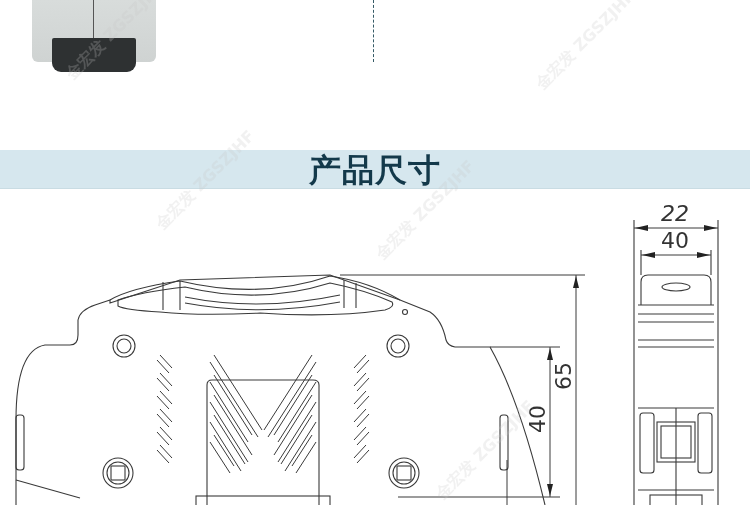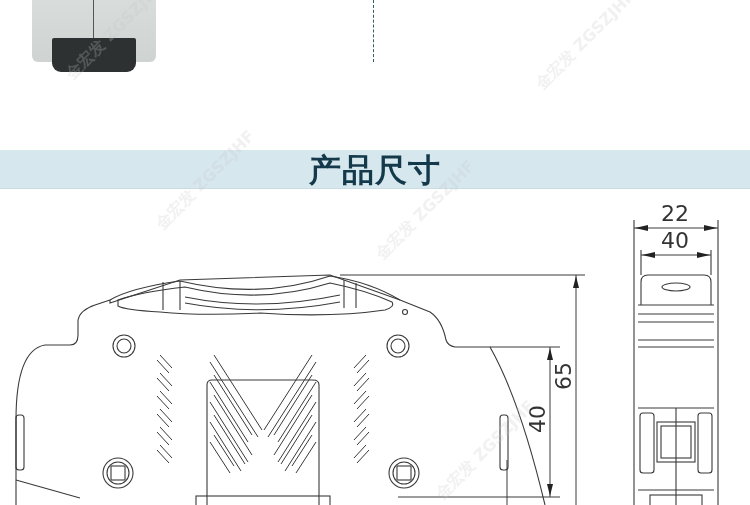--- a/index.html
+++ b/index.html
@@ -160,21 +160,21 @@
       <polygon points="550,348 547,360 553,360"></polygon>
       <polygon points="550,496 547,484 553,484"></polygon>
       <polygon points="635,228 648,225 648,231"></polygon>
       <polygon points="717,228 704,225 704,231"></polygon>
       <polygon points="642,255 655,252 655,258"></polygon>
       <polygon points="710,255 697,252 697,258"></polygon>
     </g>
   </svg>
 
   
-  <div class="dim-label" style="left:661px; top:11px;">22</div>
+  <div class="dim-label" style="left:661px; top:11px;font-style:italic;">22</div>
   <div class="dim-label" style="left:661px; top:38px;">40</div>
   <div class="dim-label" style="left:551px; top:200px; transform: rotate(-90deg); transform-origin: left top;">65</div>
   <div class="dim-label" style="left:525px; top:243px; transform: rotate(-90deg); transform-origin: left top;">40</div>
 </div>
 
 <div class="watermark" style="left:50px; top:20px;">金宏发 ZGSZJHF</div>
 <div class="watermark" style="left:520px; top:30px;">金宏发 ZGSZJHF</div>
 <div class="watermark" style="left:140px; top:170px;">金宏发 ZGSZJHF</div>
 <div class="watermark" style="left:360px; top:200px;">金宏发 ZGSZJHF</div>
 <div class="watermark" style="left:420px; top:440px;">金宏发 ZGSZJHF</div>

